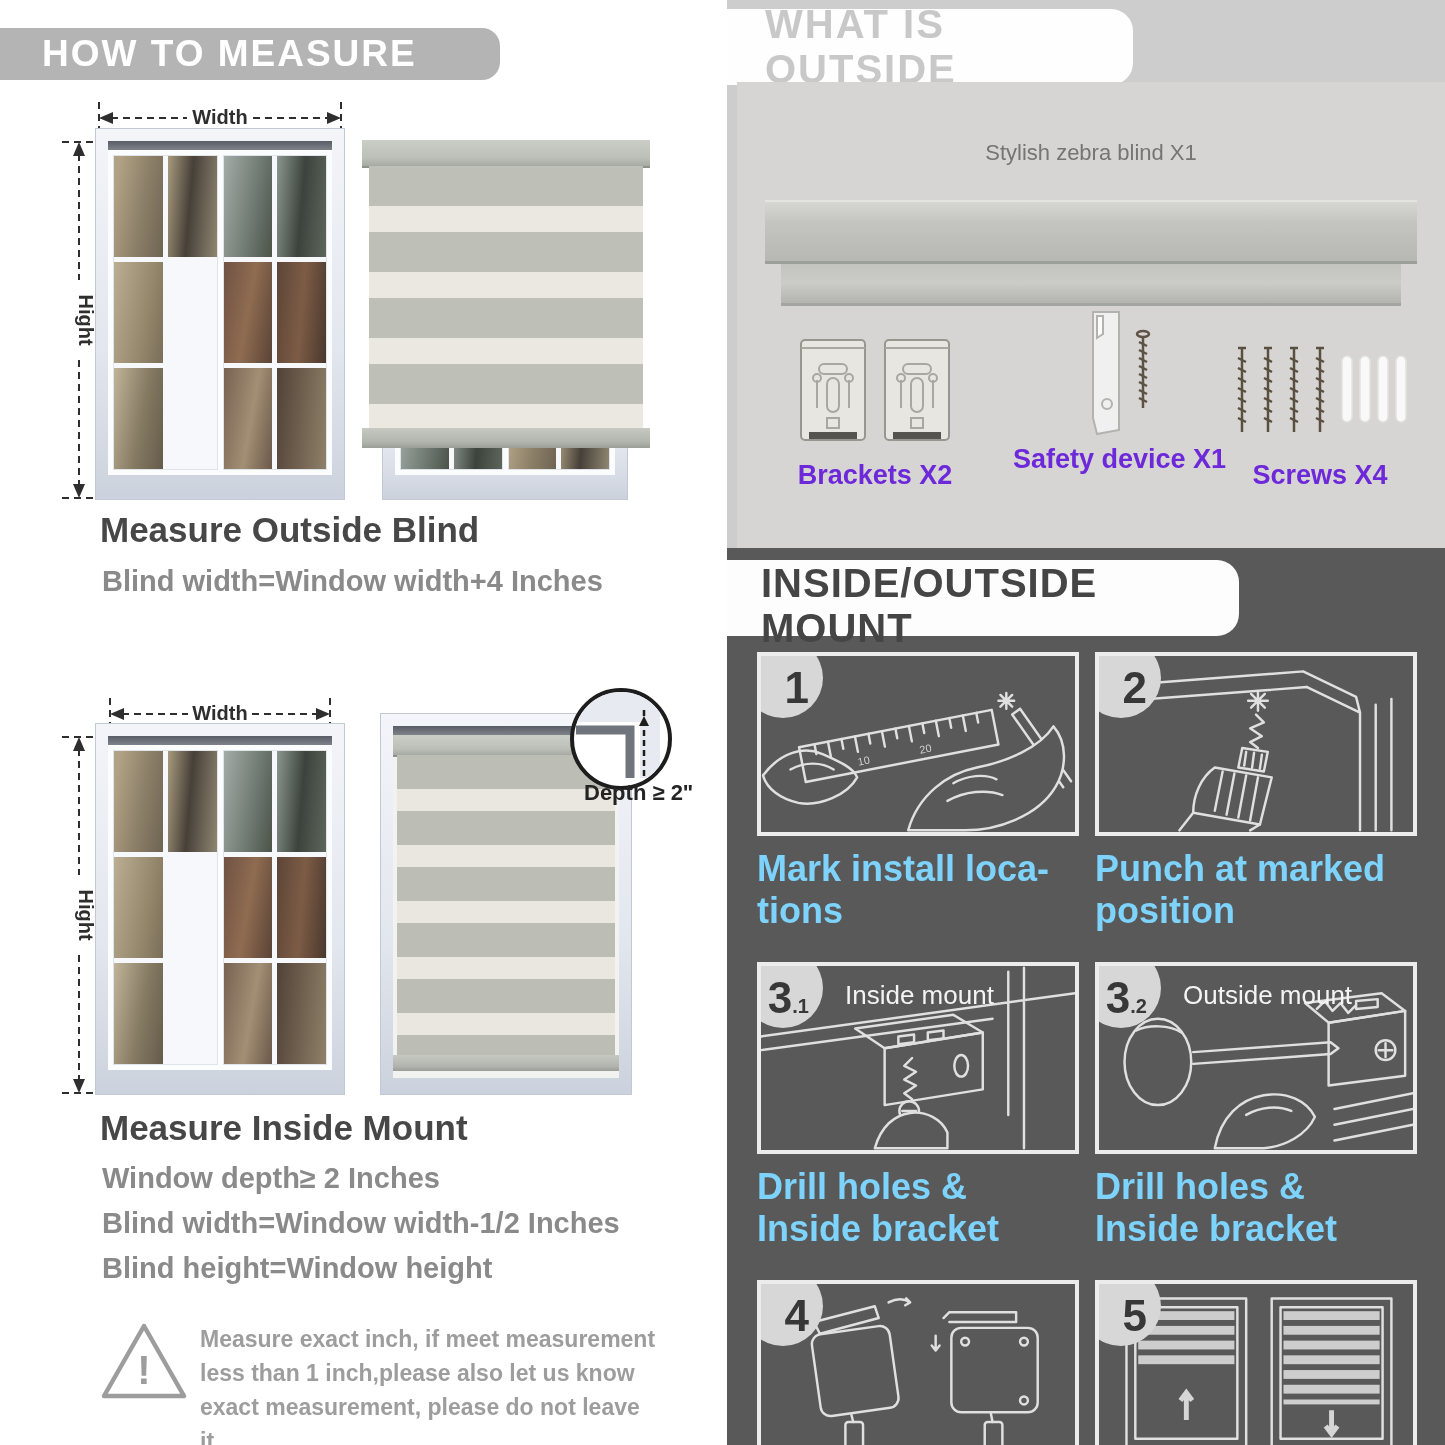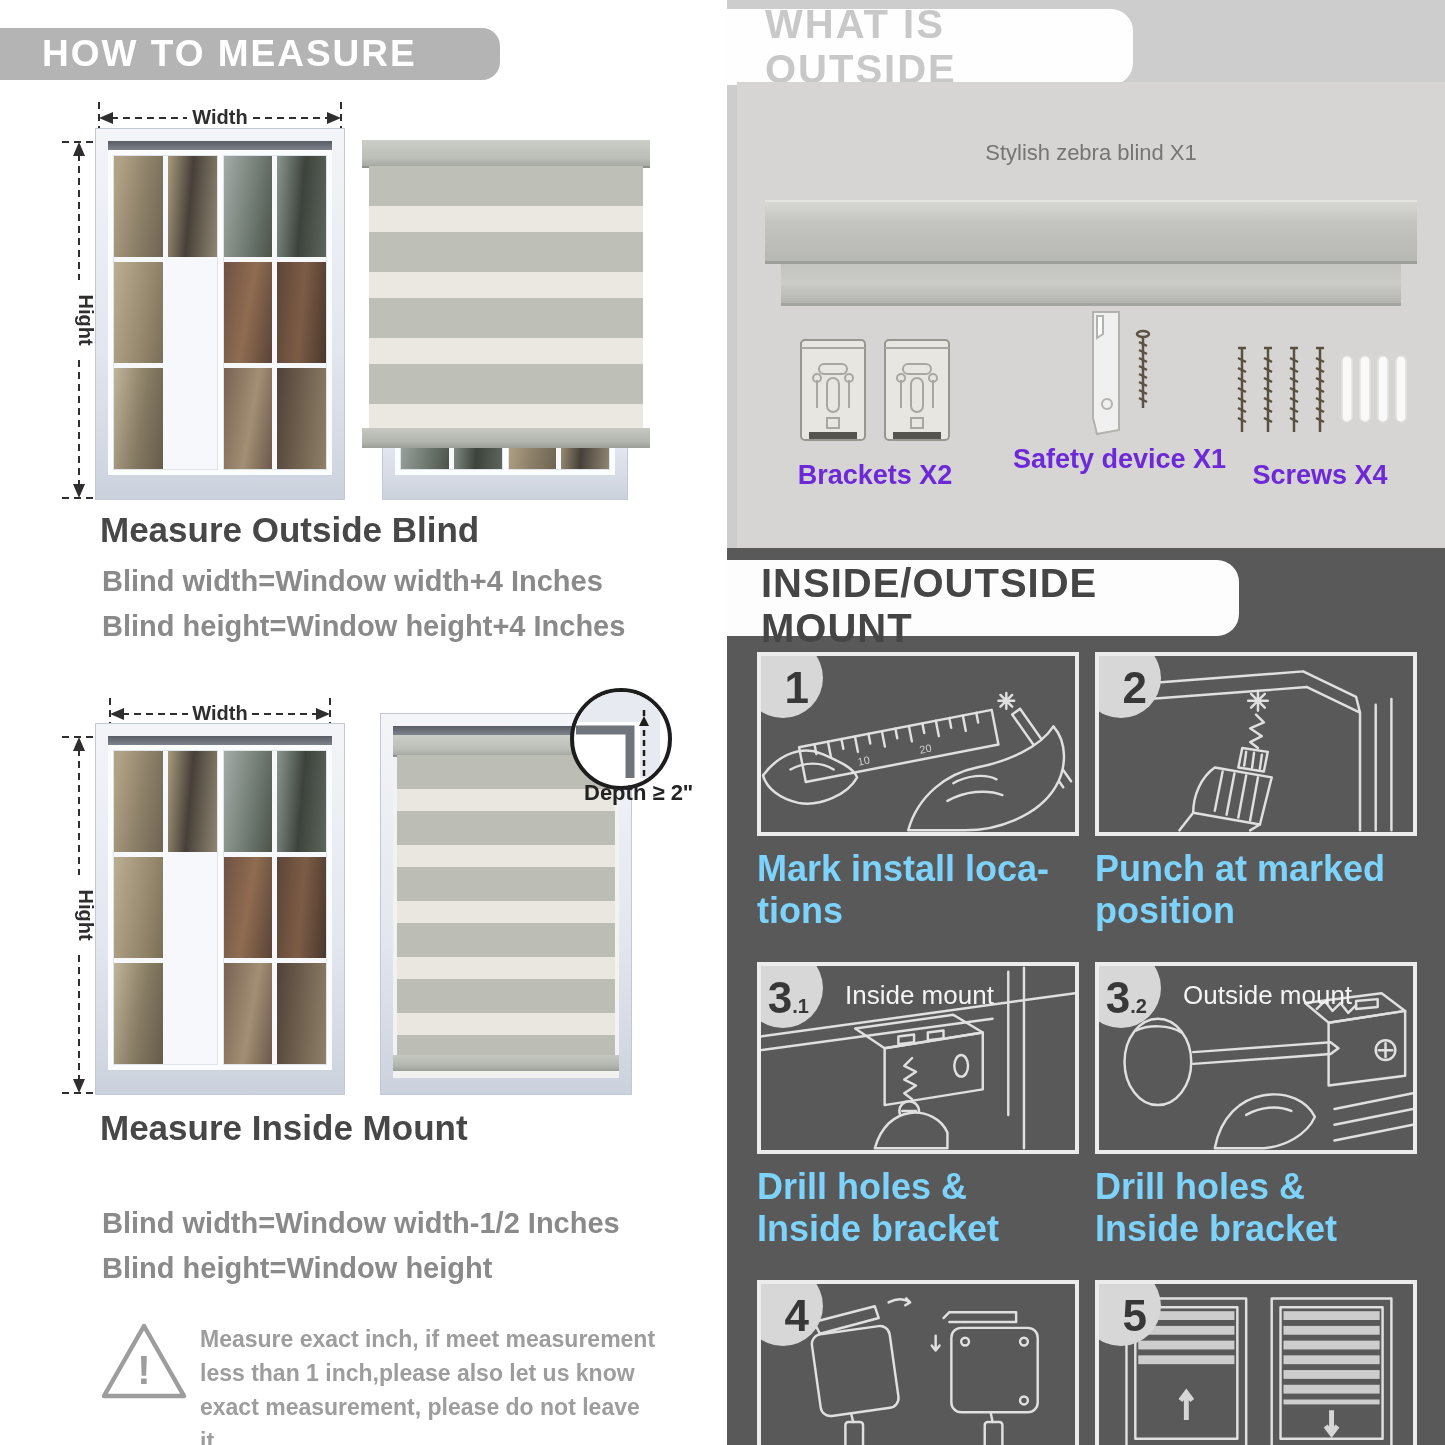--- a/index.html
+++ b/index.html
@@ -146,21 +146,20 @@
         </div>
       </div>
     </div>
     <div class="abs cassette" style="left:0;top:14px;width:288px;height:26px;"></div>
     <div class="abs stripes" style="left:7px;top:40px;width:274px;height:262px;"></div>
     <div class="abs botrail" style="left:0;top:302px;width:288px;height:20px;"></div>
   </div>
 
   <div class="abs sec-title" style="left:100px;top:510px;">Measure Outside Blind</div>
   <div class="abs spec-line" style="left:102px;top:565px;">Blind width=Window width+4 Inches</div>
-  <div class="abs spec-line" style="left:102px;top:610px;">Blind height=Window height+4 Inches</div>
 
   <svg class="abs" style="left:106px;top:698px;" width="228" height="28">
     <line class="dash" x1="4" y1="0" x2="4" y2="28"></line>
     <line class="dash" x1="224" y1="0" x2="224" y2="28"></line>
     <polygon class="ah" points="4,16 18,10 18,22"></polygon>
     <line class="dash" x1="16" y1="16" x2="82" y2="16"></line>
     <text class="dim-text" x="114" y="22" text-anchor="middle">Width</text>
     <line class="dash" x1="146" y1="16" x2="212" y2="16"></line>
     <polygon class="ah" points="224,16 210,10 210,22"></polygon>
   </svg>
@@ -210,20 +209,21 @@
     <svg width="86" height="86">
       <polygon points="0,0 86,0 86,86 66,86 66,30 0,30" fill="#e7eaf0"></polygon>
       <path d="M2,38 L56,38 L56,86" stroke="#70757d" stroke-width="9" fill="none"></path>
       <line x1="70" y1="18" x2="70" y2="86" stroke="#1d1d1d" stroke-width="2.5" stroke-dasharray="6 4"></line>
       <polygon points="70,24 65,34 75,34" fill="#1d1d1d"></polygon>
     </svg>
   </div>
   <div class="abs depth-label">Depth ≥ 2"</div>
 
   <div class="abs sec-title" style="left:100px;top:1108px;">Measure Inside Mount</div>
+  <div class="abs spec-line" style="left:102px;top:1162px;">Window depth≥ 2 Inches</div>
   <div class="abs spec-line" style="left:102px;top:1207px;">Blind width=Window width-1/2 Inches</div>
   <div class="abs spec-line" style="left:102px;top:1252px;">Blind height=Window height</div>
 
   <svg class="abs" style="left:98px;top:1318px;" width="92" height="88">
     <path d="M46,8 L86,78 L6,78 Z" fill="none" stroke="#9d9d9d" stroke-width="4.5" stroke-linejoin="round"></path>
     <text x="46" y="66" text-anchor="middle" font-size="40" font-weight="bold" fill="#9d9d9d" font-family="Liberation Sans,sans-serif">!</text>
   </svg>
   <div class="abs warn-text">Measure exact inch, if meet measurement less than 1 inch,please also let us know exact measurement, please do not leave it</div>
 
   <div class="abs right-top">

